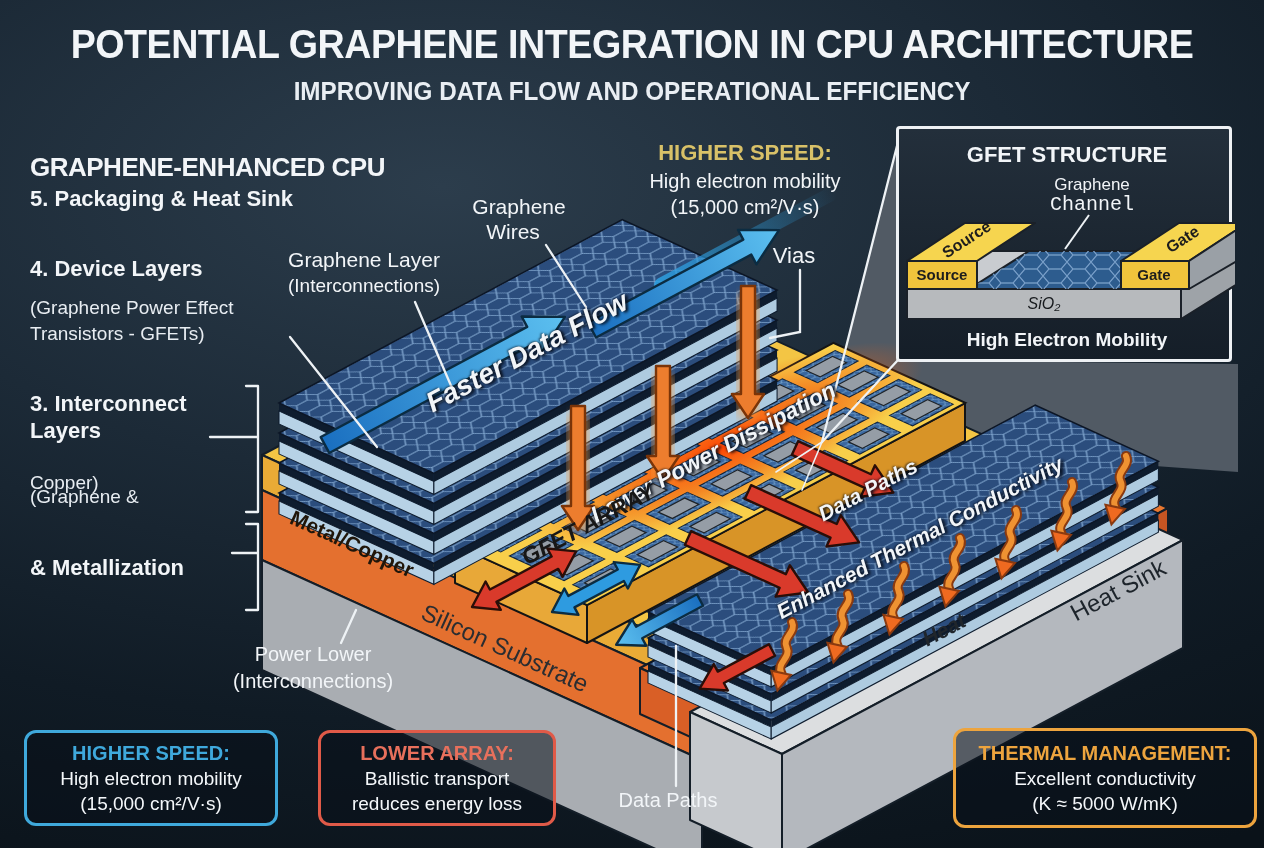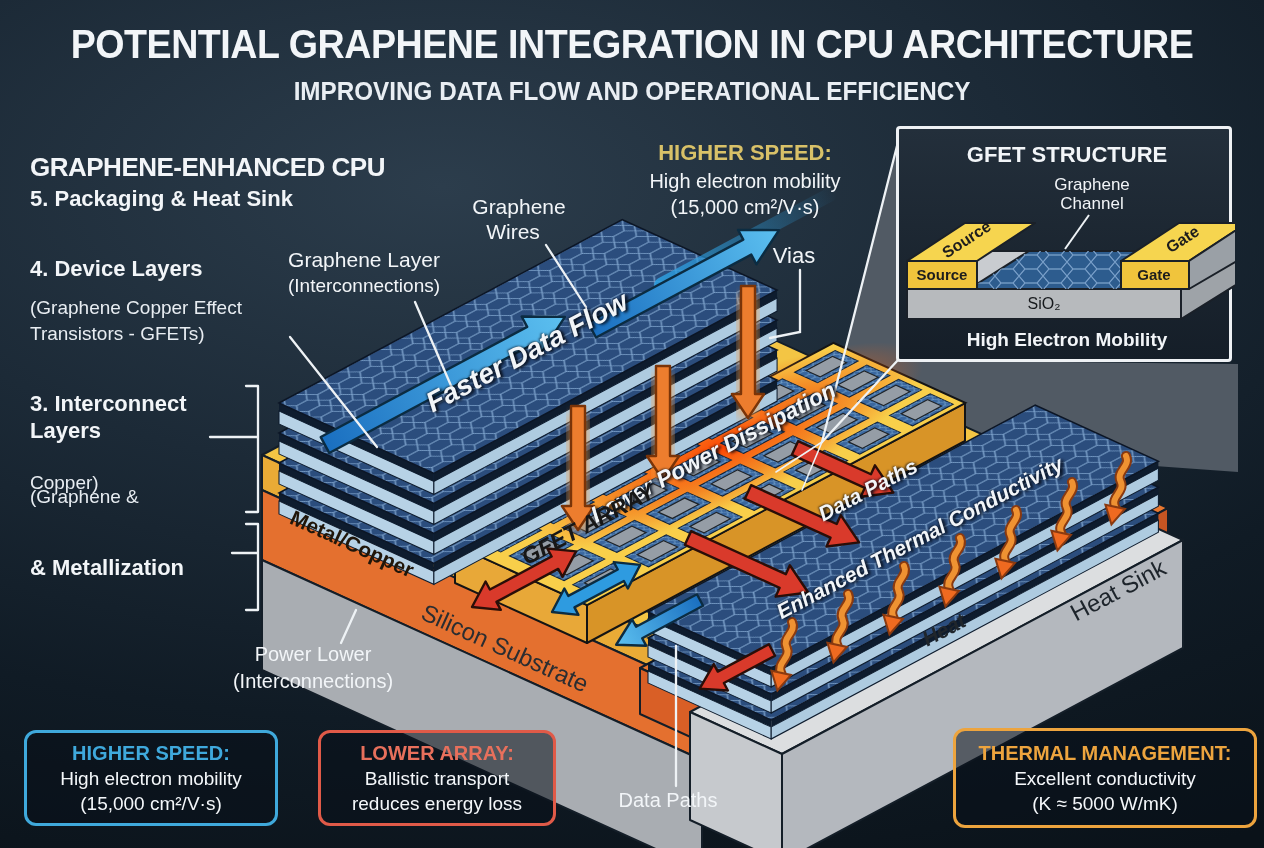--- a/index.html
+++ b/index.html
@@ -367,21 +367,21 @@
       <line x1="822" y1="442" x2="802" y2="490" stroke-width="1.6"></line>
     </g>
   </svg>
 
   <div class="lbl title" style="left:632px;top:44px;">POTENTIAL GRAPHENE INTEGRATION IN CPU ARCHITECTURE</div>
   <div class="lbl subtitle" style="left:632px;top:91px;">IMPROVING DATA FLOW AND OPERATIONAL EFFICIENCY</div>
 
   <div class="legend leg-head" style="top:128px;">GRAPHENE-ENHANCED CPU</div>
   <div class="legend leg-item" style="top:186px;">5. Packaging &amp; Heat Sink</div>
   <div class="legend leg-item" style="top:256px;">4. Device Layers</div>
-  <div class="legend leg-sub" style="top:297px;">(Graphene Copper Effect</div>
+  <div class="legend leg-sub" style="top:297px;">(Graphene Power Effect</div>
   <div class="legend leg-sub" style="top:323px;">Transistors - GFETs)</div>
   <div class="legend leg-item" style="top:391px;">3. Interconnect</div>
   <div class="legend leg-item" style="top:418px;">Layers</div>
   <div class="legend leg-sub" style="top:446px;margin-top:40px;">(Graphene &amp;</div>
   <div class="legend leg-sub" style="top:472px;">Copper)</div>
   <div class="legend leg-item" style="top:555px;">&amp; Metallization</div>
 
   <div class="lbl ptr" style="left:364px;top:260px;font-size:21px;">Graphene Layer</div>
   <div class="lbl ptr" style="left:364px;top:286px;font-size:19px;">(Interconnections)</div>
   <div class="lbl ptr" style="left:519px;top:207px;font-size:21px;">Graphene</div>
@@ -416,26 +416,26 @@
         <polygon points="8,132 78,132 136,94 66,94" fill="#f6d54f"></polygon>
         <rect x="8" y="132" width="70" height="28" fill="#f0c43c"></rect>
         <polygon points="222,132 290,132 348,94 280,94" fill="#f6d54f"></polygon>
         <polygon points="290,132 348,94 348,126 290,160" fill="#9aa0a6"></polygon>
         <rect x="222" y="132" width="68" height="28" fill="#f0c43c"></rect>
       </g>
       <line x1="190" y1="86" x2="166" y2="120" stroke="#eef2f5" stroke-width="2"></line>
     </svg>
     <div class="lbl" style="left:168px;top:26px;font-size:22px;font-weight:800;">GFET STRUCTURE</div>
     <div class="lbl" style="left:193px;top:56px;font-size:17px;">Graphene</div>
-    <div class="lbl" style="left:193px;top:75px;font-size:17px;">Channel</div>
+    <div class="lbl" style="left:193px;top:75px;font-size:20px;font-family:Liberation Mono, monospace;">Channel</div>
     <div class="lbl" style="left:68px;top:111px;font-size:16px;font-weight:700;color:#1d1d1d;transform:translate(-50%,-50%) rotate(-33deg);">Source</div>
     <div class="lbl" style="left:43px;top:146px;font-size:15px;font-weight:700;color:#1d1d1d;">Source</div>
     <div class="lbl" style="left:284px;top:111px;font-size:16px;font-weight:700;color:#1d1d1d;transform:translate(-50%,-50%) rotate(-33deg);">Gate</div>
     <div class="lbl" style="left:255px;top:146px;font-size:15px;font-weight:700;color:#1d1d1d;">Gate</div>
-    <div class="lbl" style="left:145px;top:175px;font-size:16px;color:#16191c;">SiO₂</div>
+    <div class="lbl" style="left:145px;top:175px;font-size:16px;color:#16191c;font-style:italic;">SiO₂</div>
     <div class="lbl" style="left:168px;top:211px;font-size:19px;font-weight:600;">High Electron Mobility</div>
   </div>
 
   <div class="callout" style="left:24px;top:730px;width:232px;height:82px;border:3px solid #3fa9dc;">
     <div class="ct" style="color:#3fa9dc;">HIGHER SPEED:</div>
     <div class="cl">High electron mobility</div>
     <div class="cl">(15,000 cm²/V·s)</div>
   </div>
   <div class="callout" style="left:318px;top:730px;width:216px;height:82px;border:3px solid #e05a48;">
     <div class="ct" style="color:#e8705c;">LOWER ARRAY:</div>

